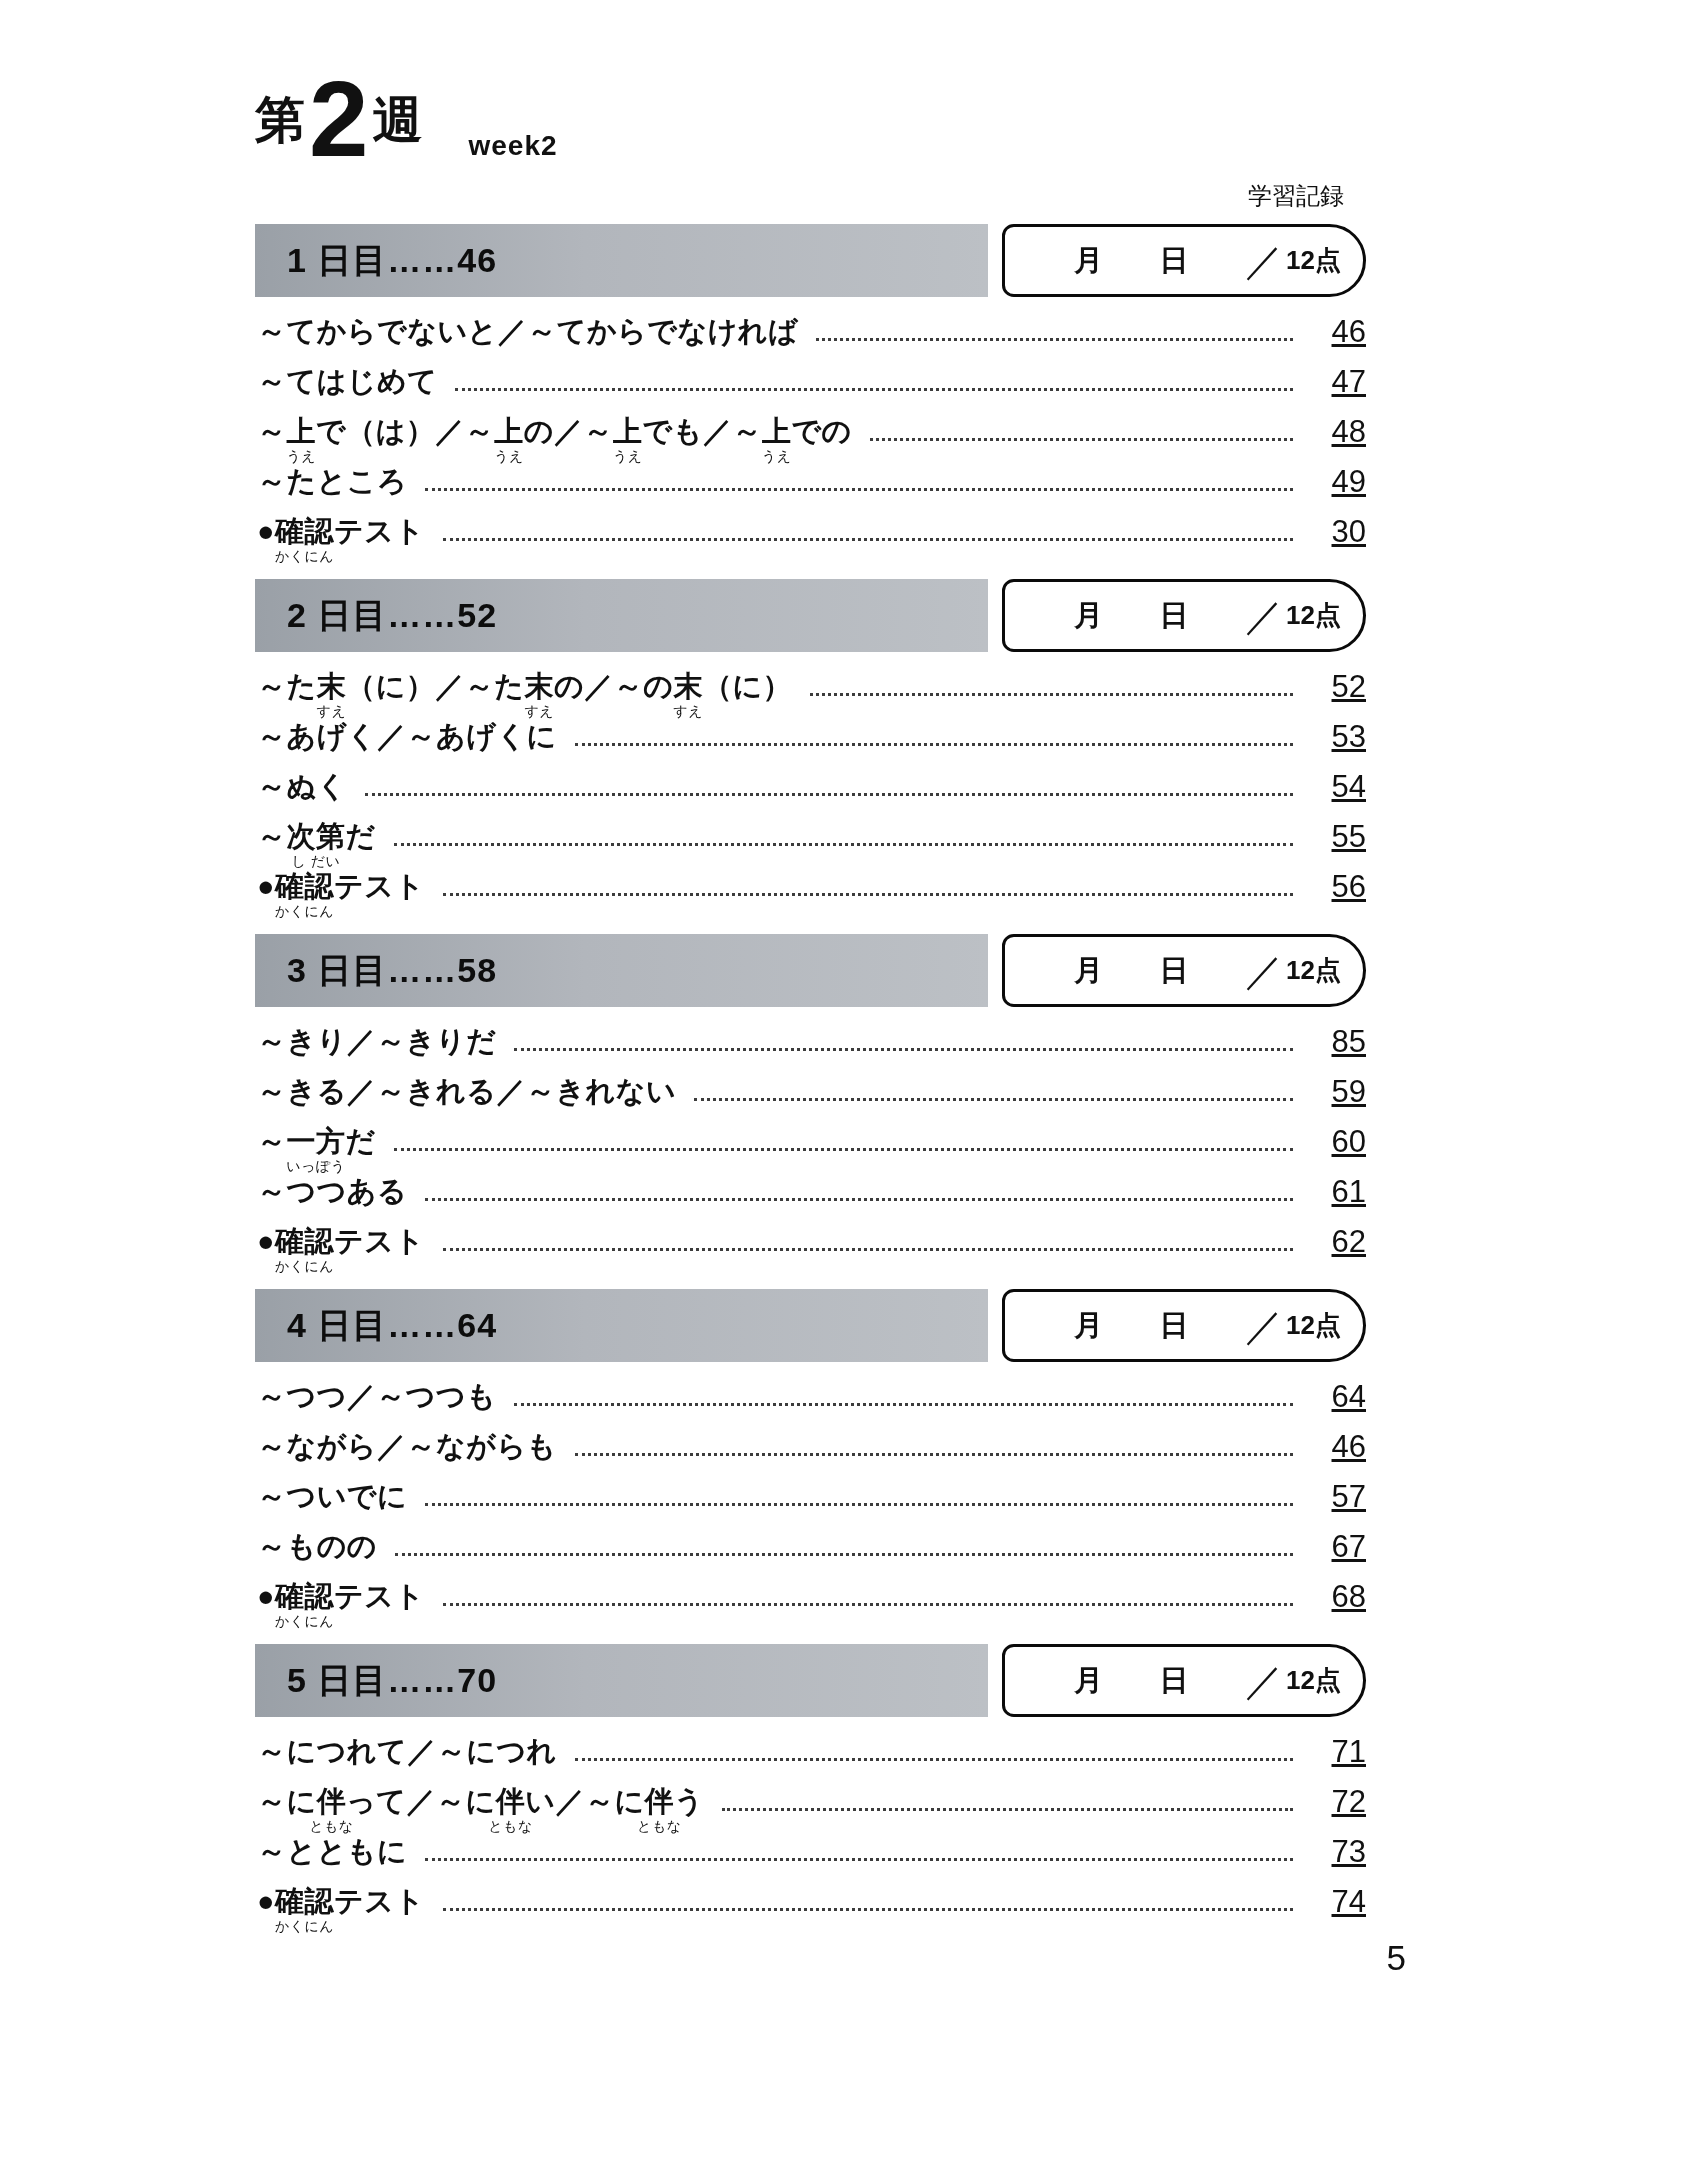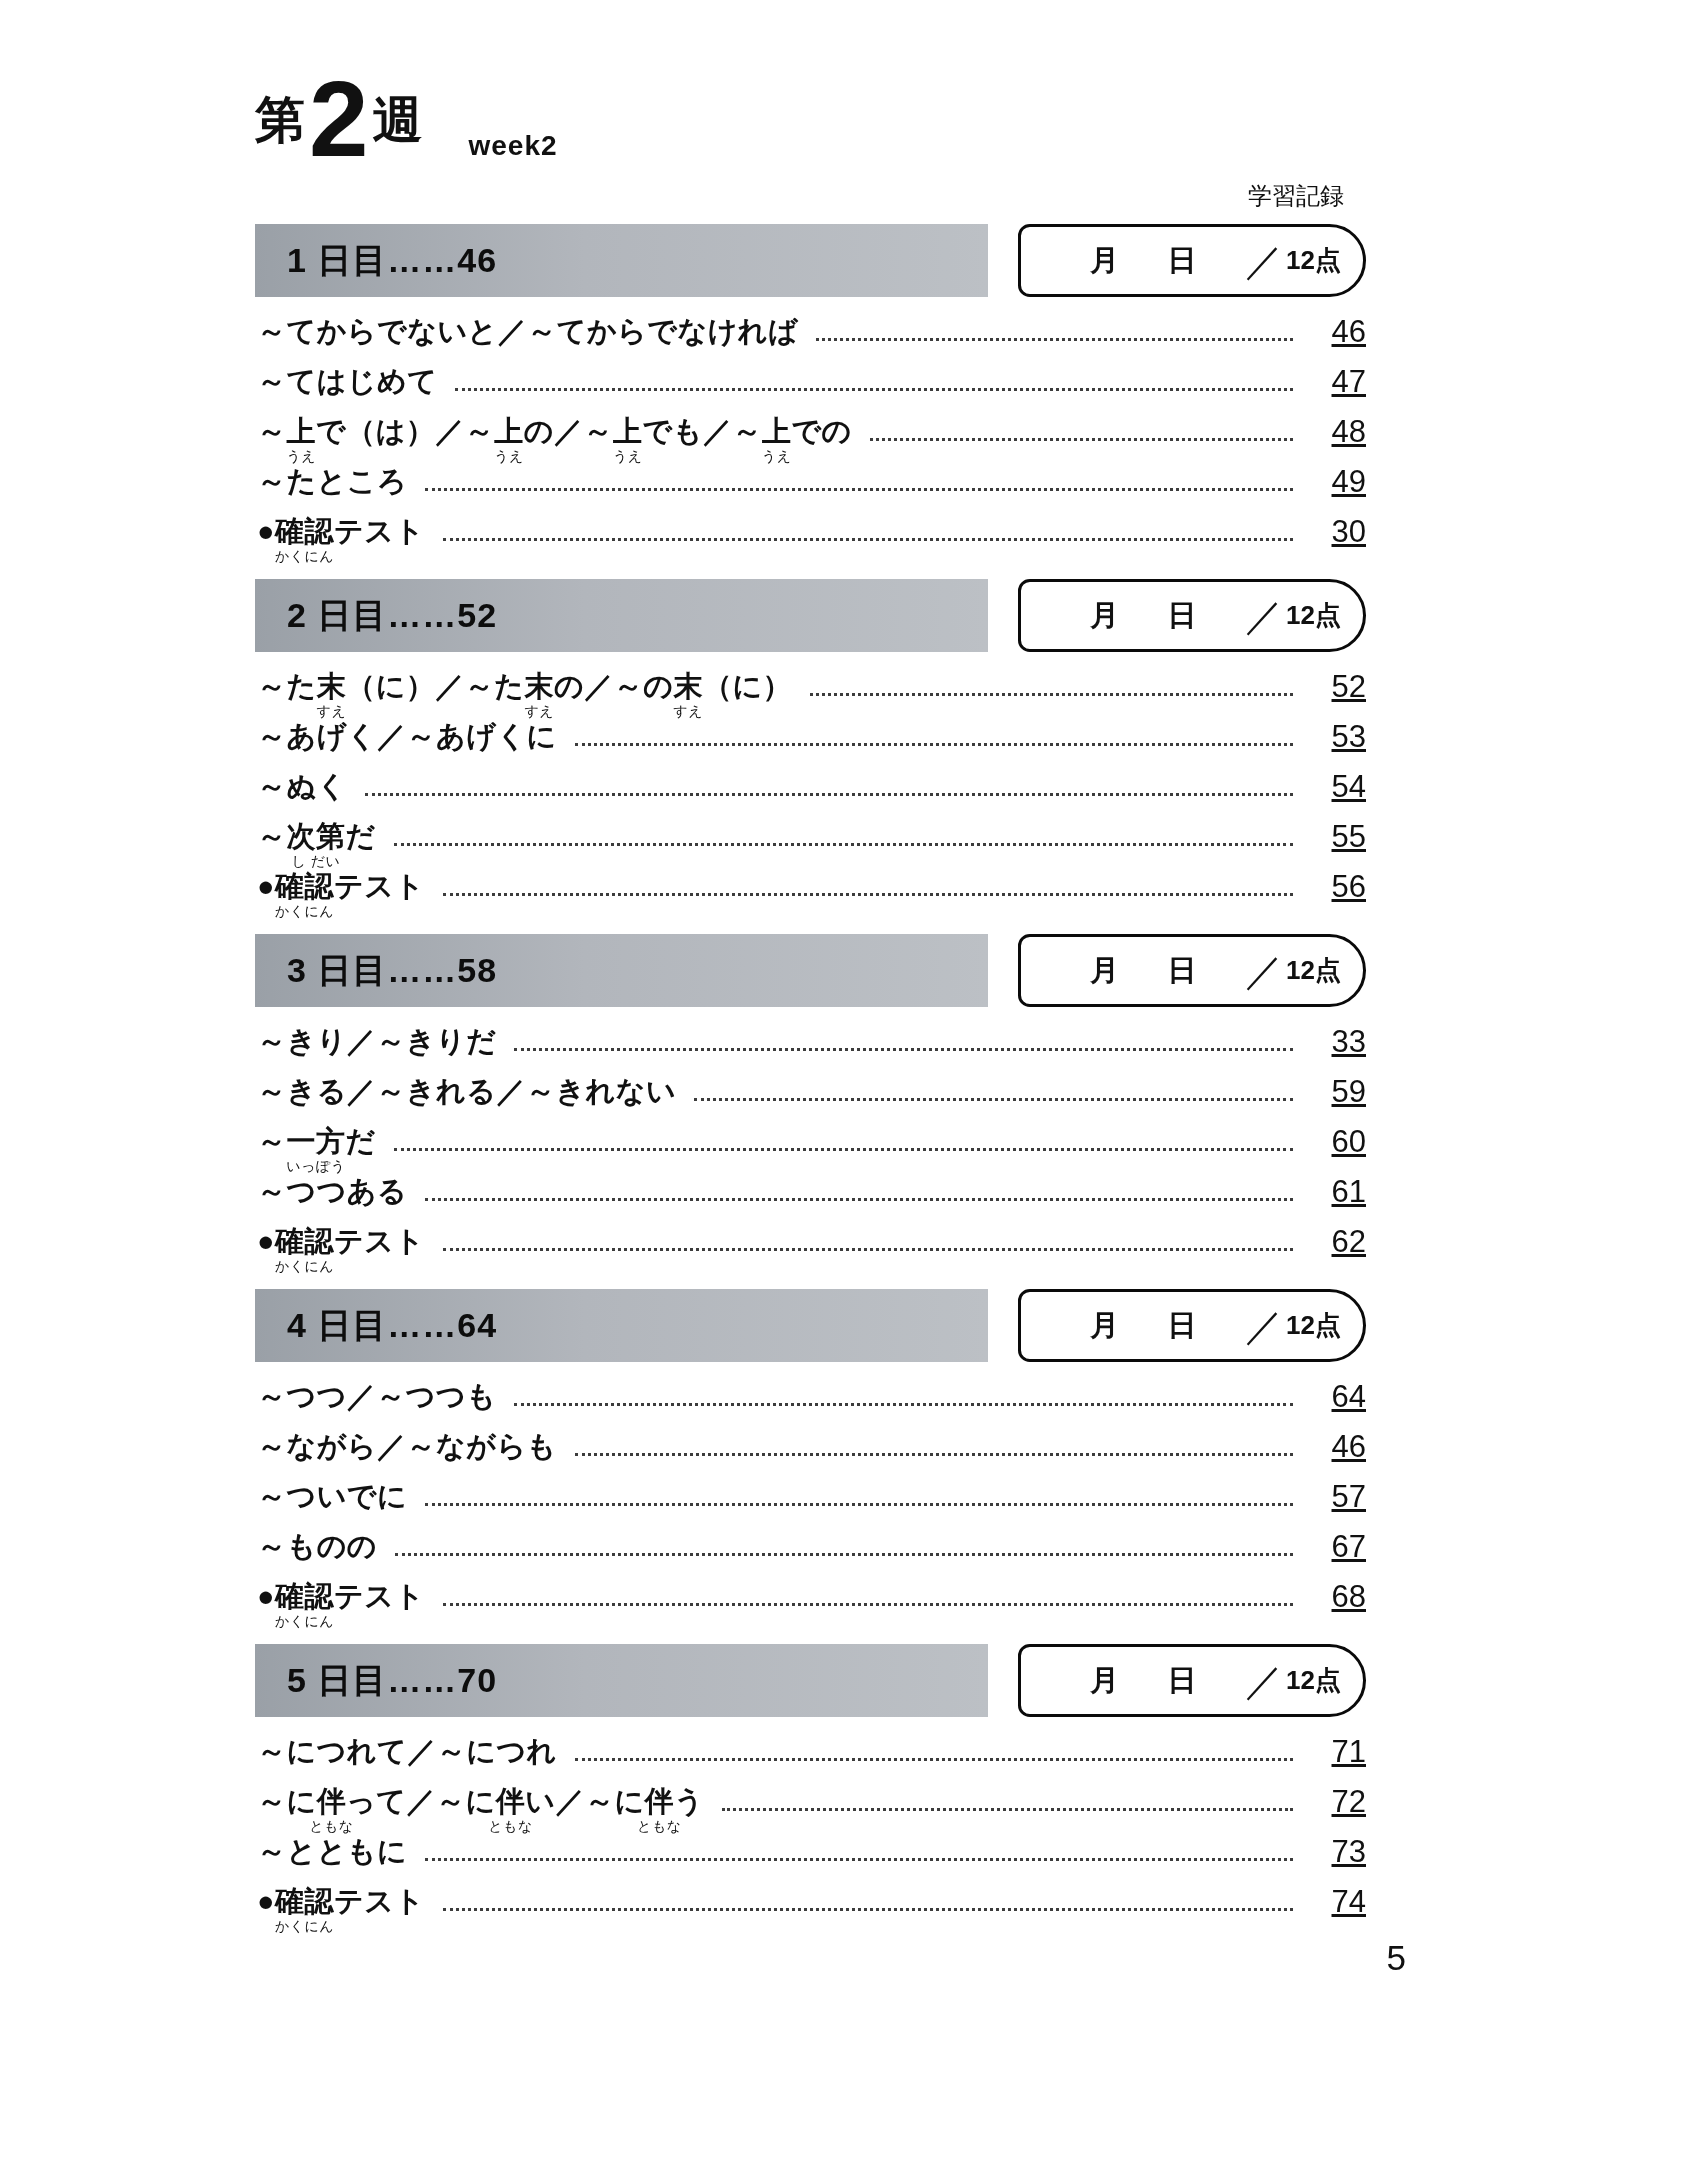--- a/index.html
+++ b/index.html
@@ -13,21 +13,21 @@
   
   .week-title{display:flex;align-items:center;height:117px;}
   .w-pre,.w-suf{font-size:50px;font-weight:bold;line-height:1;}
   .w-num{font-size:107px;font-weight:bold;line-height:0.9;margin:0 4px;}
   .w-en{font-size:28px;font-weight:bold;margin-left:46px;align-self:flex-end;padding-bottom:16px;letter-spacing:1px;}
 
   .record-label{text-align:right;font-size:24px;margin:2px 22px 12px 0;font-weight:500;}
 
   
   .day{margin-bottom:22px;}
-  .day-row{display:flex;align-items:stretch;height:73px;gap:16px;}
+  .day-row{display:flex;align-items:stretch;height:73px;}
   .day-bar{
     width:733px;box-sizing:border-box;flex:none;
     background:linear-gradient(90deg,#9aa0a7 0%,#b2b6bc 45%,#bcc0c5 100%);
     display:flex;align-items:center;padding-left:32px;
   }
   .day-title{font-size:34px;font-weight:bold;letter-spacing:1px;color:#0d0d0d;}
   .record-box{
     flex:1;margin-left:14px;box-sizing:border-box;background:#fff;
     border:3px solid #0a0a0a;border-radius:12px 37px 37px 12px;
     display:flex;align-items:center;justify-content:space-between;
@@ -168,21 +168,21 @@
         <span class="rb-s">
           <span class="rb-slash">／</span>
           <span>12点</span>
         </span>
       </div>
     </div>
     <ul class="items">
           <li class="item">
             <span class="t">～きり／～きりだ</span>
             <span class="leader"></span>
-            <span class="pg">33</span>
+            <span class="pg">85</span>
           </li>
           <li class="item">
             <span class="t">～きる／～きれる／～きれない</span>
             <span class="leader"></span>
             <span class="pg">59</span>
           </li>
           <li class="item">
             <span class="t">～<span class="ruby"><span>一方</span><span class="rt">いっぽう</span></span>だ</span>
             <span class="leader"></span>
             <span class="pg">60</span>

